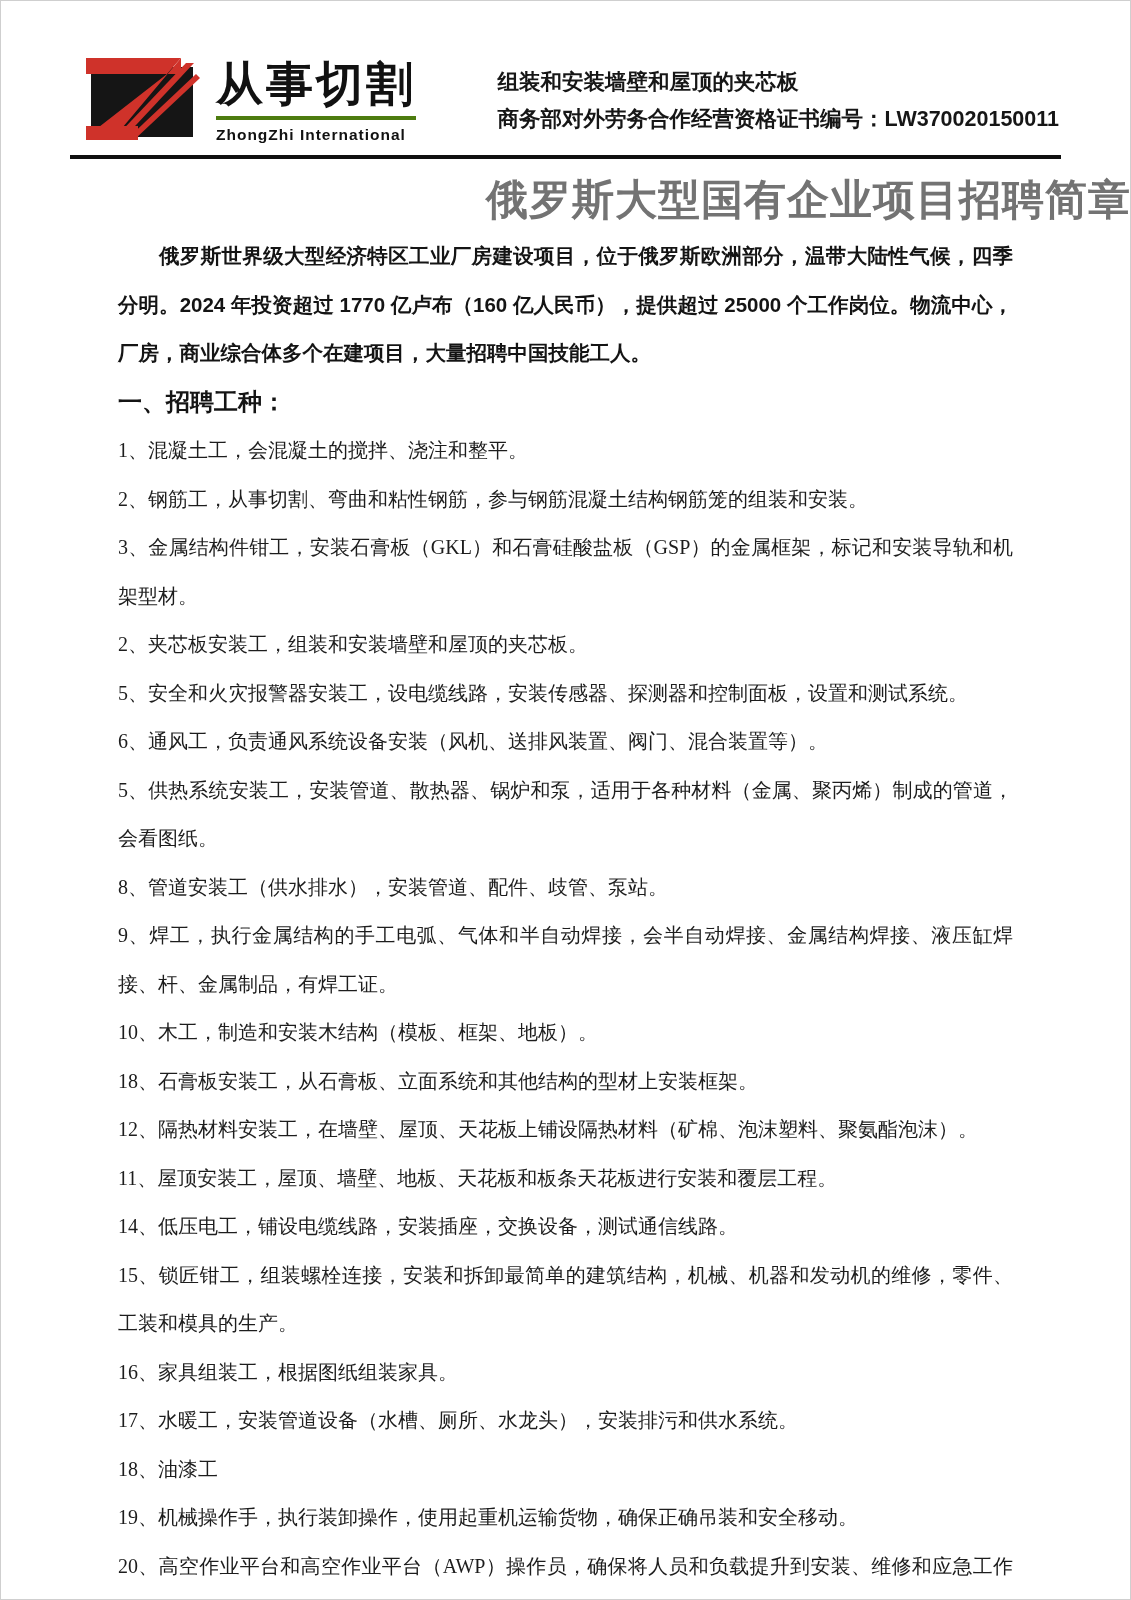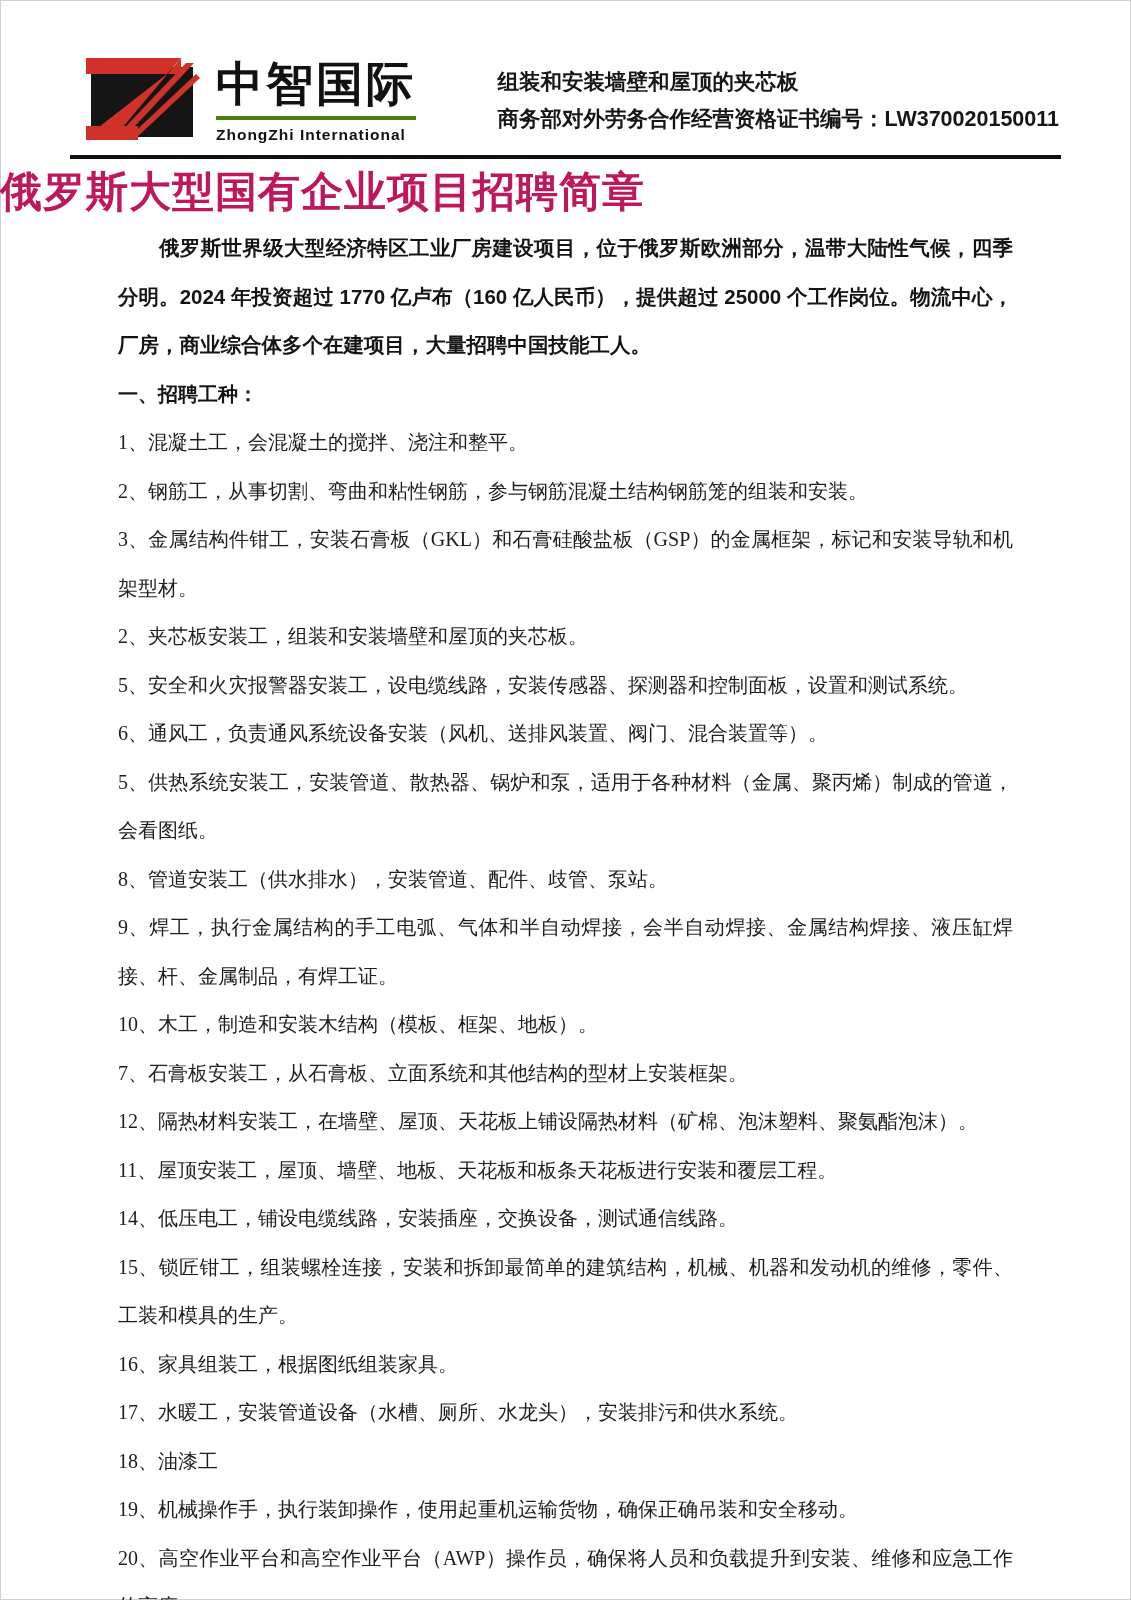--- a/index.html
+++ b/index.html
@@ -54,28 +54,28 @@
   }
   .credential-line { line-height: 37px; white-space: nowrap; }
   
   .rule {
     border: none;
     border-top: 4px solid #101010;
     margin: 8px 70px 0 70px;
   }
   
   .page-title {
-    margin: 4px 0 0 0;
-    text-align: left;
+    margin: 12px 0 0 0;
+    text-align: right;
     font-family: "Liberation Sans", "DejaVu Sans", sans-serif;
     font-weight: 700;
     font-size: 42px;
     line-height: 58px;
     letter-spacing: 1px;
-    color: #be185d;
+    color: #737373;
   }
   
   .content {
     padding: 3px 118px 0 118px;
     font-size: 20px;
   }
   .content p {
     margin: 0;
     line-height: 48.5px;
     text-align: justify;
@@ -83,21 +83,21 @@
   .intro {
     font-family: "Liberation Sans", "DejaVu Sans", sans-serif;
     font-weight: 700;
     font-size: 20.5px;
     text-indent: 2em;
     color: #141414;
   }
   .section-heading {
     font-family: "Liberation Sans", "DejaVu Sans", sans-serif;
     font-weight: 700;
-    font-size: 20px;
+    font-size: 24px;
     color: #141414;
   }
   .job {
     font-family: "Liberation Serif", "DejaVu Serif", serif;
     font-size: 20px;
     color: #1d1d1d;
   }
 </style>
 </head>
 <body>
@@ -112,21 +112,21 @@
           <g fill="#cf322a">
             <polygon points="4,4 99,4 85,20 4,20"></polygon>
             <polygon points="85,20 99,20 99,4 30,86 8,86 8,80"></polygon>
             <polygon points="104,9 112,9 40,86 31,86"></polygon>
             <polygon points="114,20 118,24 52,86 44,86"></polygon>
             <rect x="4" y="72" width="52" height="14"></rect>
           </g>
         </svg>
       </span>
       <div class="logo-text">
-        <div class="logo-cn">中智国际</div>
+        <div class="logo-cn">从事切割</div>
         <div class="logo-en">ZhongZhi International</div>
       </div>
     </div>
     <div class="credentials">
       <div class="credential-line">组装和安装墙壁和屋顶的夹芯板</div>
       <div class="credential-line">商务部对外劳务合作经营资格证书编号：LW370020150011</div>
     </div>
   </div>
 
   <hr class="rule">
@@ -139,21 +139,21 @@
     <p class="job">1、混凝土工，会混凝土的搅拌、浇注和整平。</p>
     <p class="job">2、钢筋工，从事切割、弯曲和粘性钢筋，参与钢筋混凝土结构钢筋笼的组装和安装。</p>
     <p class="job">3、金属结构件钳工，安装石膏板（GKL）和石膏硅酸盐板（GSP）的金属框架，标记和安装导轨和机架型材。</p>
     <p class="job">2、夹芯板安装工，组装和安装墙壁和屋顶的夹芯板。</p>
     <p class="job">5、安全和火灾报警器安装工，设电缆线路，安装传感器、探测器和控制面板，设置和测试系统。</p>
     <p class="job">6、通风工，负责通风系统设备安装（风机、送排风装置、阀门、混合装置等）。</p>
     <p class="job">5、供热系统安装工，安装管道、散热器、锅炉和泵，适用于各种材料（金属、聚丙烯）制成的管道，会看图纸。</p>
     <p class="job">8、管道安装工（供水排水），安装管道、配件、歧管、泵站。</p>
     <p class="job">9、焊工，执行金属结构的手工电弧、气体和半自动焊接，会半自动焊接、金属结构焊接、液压缸焊接、杆、金属制品，有焊工证。</p>
     <p class="job">10、木工，制造和安装木结构（模板、框架、地板）。</p>
-    <p class="job">7、石膏板安装工，从石膏板、立面系统和其他结构的型材上安装框架。</p>
+    <p class="job">18、石膏板安装工，从石膏板、立面系统和其他结构的型材上安装框架。</p>
     <p class="job">12、隔热材料安装工，在墙壁、屋顶、天花板上铺设隔热材料（矿棉、泡沫塑料、聚氨酯泡沫）。</p>
     <p class="job">11、屋顶安装工，屋顶、墙壁、地板、天花板和板条天花板进行安装和覆层工程。</p>
     <p class="job">14、低压电工，铺设电缆线路，安装插座，交换设备，测试通信线路。</p>
     <p class="job">15、锁匠钳工，组装螺栓连接，安装和拆卸最简单的建筑结构，机械、机器和发动机的维修，零件、工装和模具的生产。</p>
     <p class="job">16、家具组装工，根据图纸组装家具。</p>
     <p class="job">17、水暖工，安装管道设备（水槽、厕所、水龙头），安装排污和供水系统。</p>
     <p class="job">18、油漆工</p>
     <p class="job">19、机械操作手，执行装卸操作，使用起重机运输货物，确保正确吊装和安全移动。</p>
     <p class="job">20、高空作业平台和高空作业平台（AWP）操作员，确保将人员和负载提升到安装、维修和应急工作的高度。</p>
   </div>

